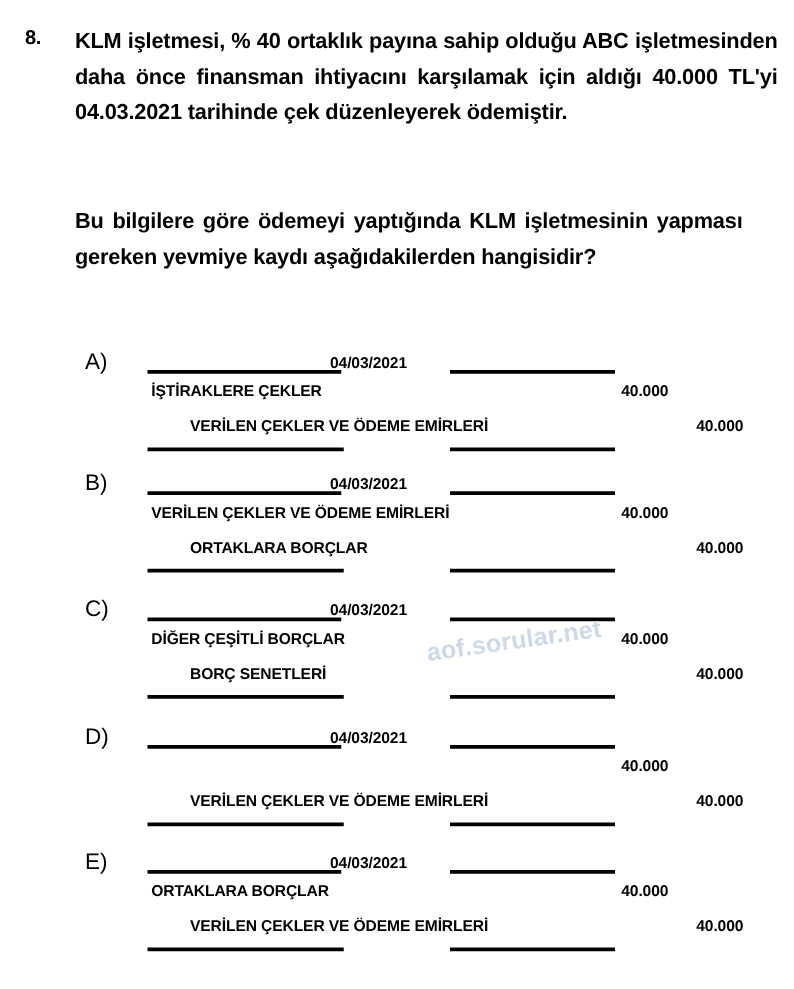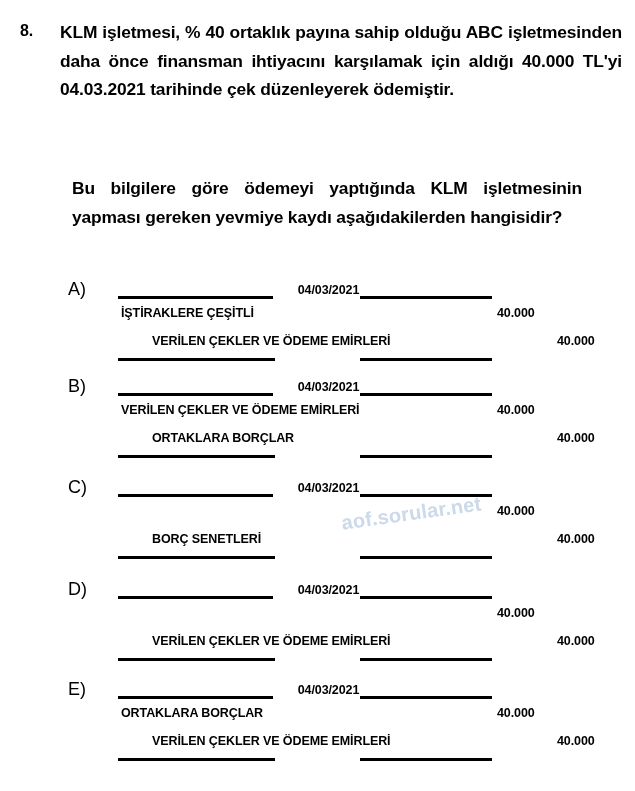--- a/index.html
+++ b/index.html
@@ -49,21 +49,21 @@
     left: 60px;
     top: 162px;
     width: 534px;
     font-size: 17.4px;
     line-height: 29px;
     font-weight: bold;
     text-align: justify;
     text-justify: inter-word;
     letter-spacing: -0.15px;
   }
-  #question-prompt p { margin: 12px; }
+  #question-prompt p { margin: 0; }
 
   
   .option {
     position: absolute;
     left: 0;
     width: 635px;
     height: 96px;
   }
   .option-letter {
     position: absolute;
@@ -80,24 +80,23 @@
     height: 3px;
     background: #000000;
   }
   .rule-top-left   { left: 118px; top: 18px;  width: 155px; }
   .rule-top-right  { left: 360px; top: 18px;  width: 132px; }
   .rule-bot-left   { left: 118px; top: 80px;  width: 157px; }
   .rule-bot-right  { left: 360px; top: 80px;  width: 132px; }
 
   .entry-date {
     position: absolute;
-    left: 285px;
+    left: 264px;
     top: 5px;
     width: 87px;
-    text-align: center;
     font-size: 12.5px;
     font-weight: bold;
     line-height: 14px;
     letter-spacing: -0.1px;
   }
 
   .account-debit {
     position: absolute;
     left: 121px;
     top: 28px;
@@ -176,21 +175,21 @@
   <div id="question-prompt">
     <p>Bu bilgilere göre ödemeyi yaptığında KLM işletmesinin yapması gereken yevmiye kaydı aşağıdakilerden hangisidir?</p>
   </div>
 </div>
 
 <div class="option" style="top:278px;">
   <div class="option-letter">A)</div>
   <div class="rule rule-top-left"></div>
   <div class="rule rule-top-right"></div>
   <div class="entry-date">04/03/2021</div>
-  <div class="account-debit">İŞTİRAKLERE ÇEŞİTLİ</div>
+  <div class="account-debit">İŞTİRAKLERE ÇEKLER</div>
   <div class="amount-debit">40.000</div>
   <div class="account-credit">VERİLEN ÇEKLER VE ÖDEME EMİRLERİ</div>
   <div class="amount-credit">40.000</div>
   <div class="rule rule-bot-left"></div>
   <div class="rule rule-bot-right"></div>
 </div>
 
 <div class="option" style="top:375px;">
   <div class="option-letter">B)</div>
   <div class="rule rule-top-left"></div>
@@ -202,20 +201,21 @@
   <div class="amount-credit">40.000</div>
   <div class="rule rule-bot-left"></div>
   <div class="rule rule-bot-right"></div>
 </div>
 
 <div class="option" style="top:476px;">
   <div class="option-letter">C)</div>
   <div class="rule rule-top-left"></div>
   <div class="rule rule-top-right"></div>
   <div class="entry-date">04/03/2021</div>
+  <div class="account-debit">DİĞER ÇEŞİTLİ BORÇLAR</div>
   <div class="amount-debit">40.000</div>
   <div class="account-credit">BORÇ SENETLERİ</div>
   <div class="amount-credit">40.000</div>
   <div class="rule rule-bot-left"></div>
   <div class="rule rule-bot-right"></div>
 </div>
 
 <div class="option" style="top:578px;">
   <div class="option-letter">D)</div>
   <div class="rule rule-top-left"></div>

